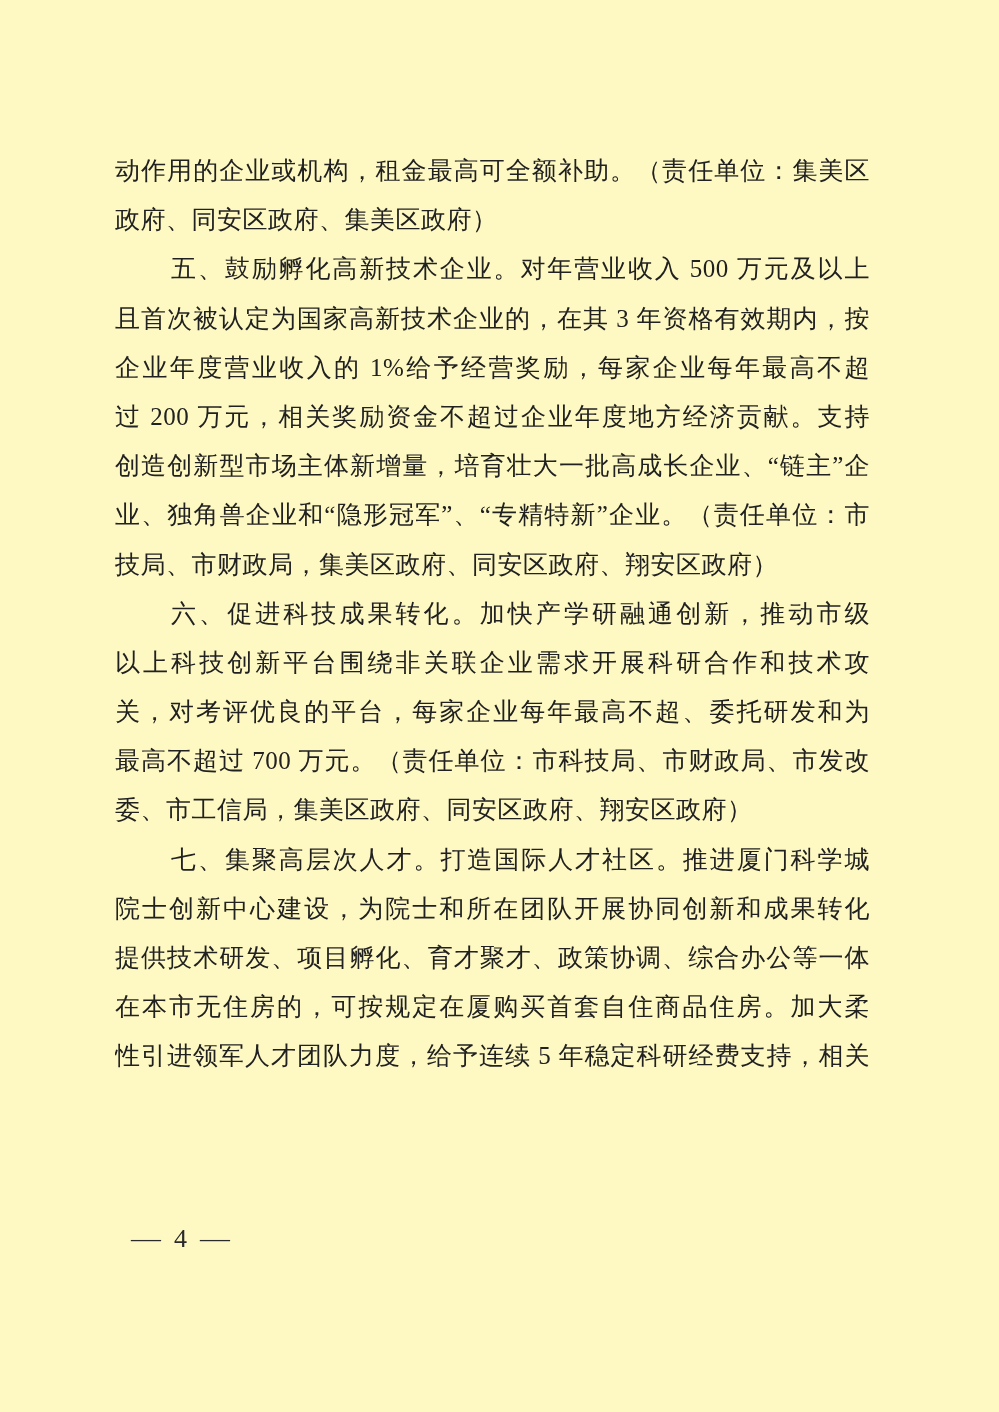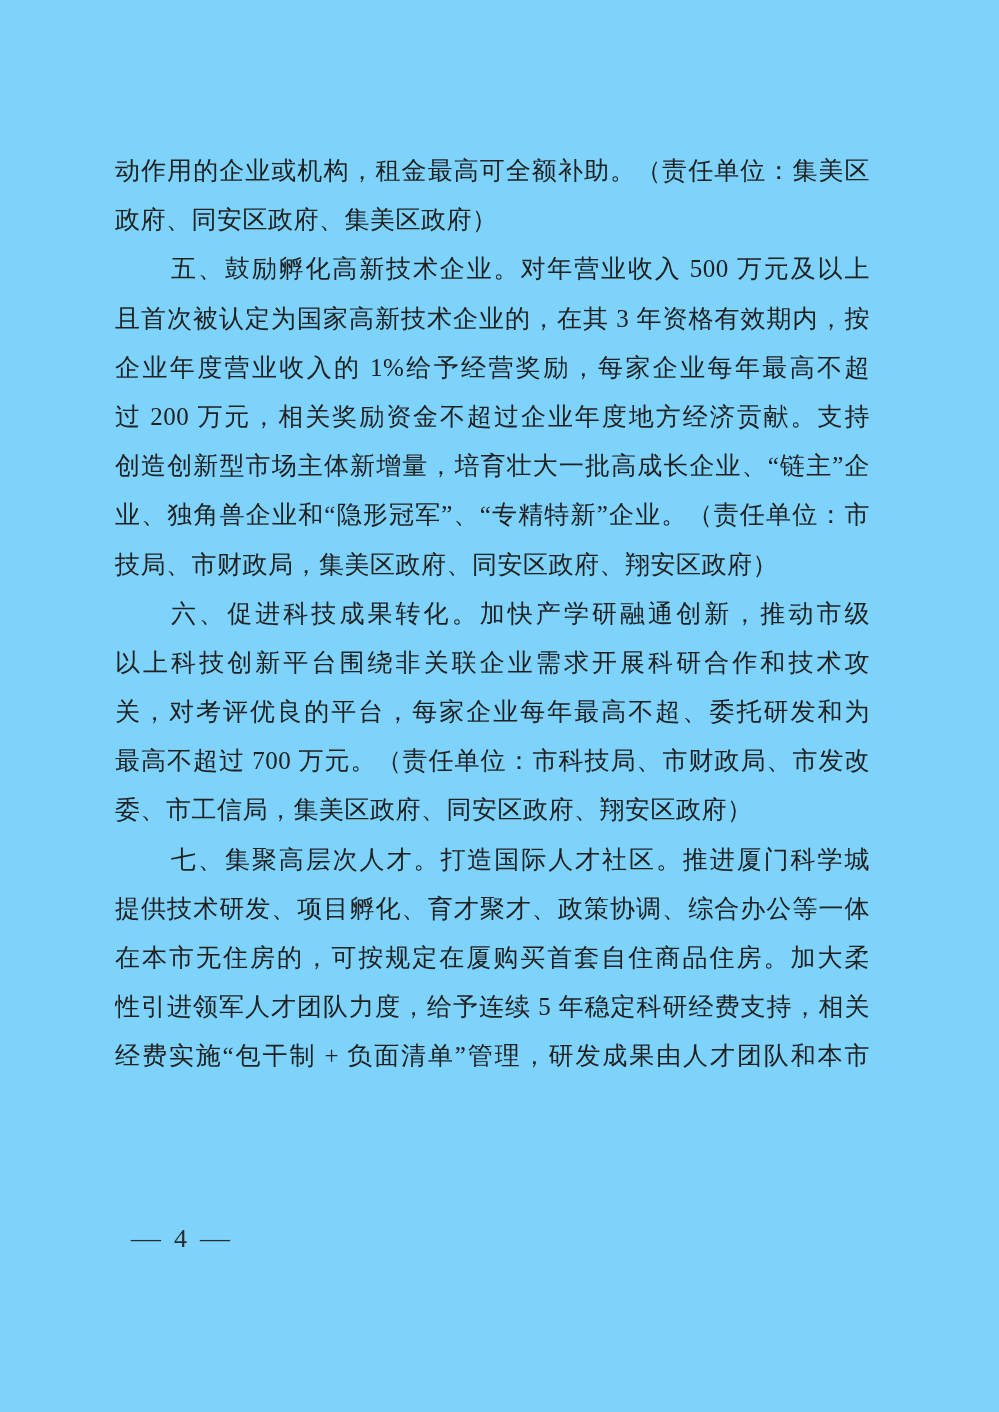--- a/index.html
+++ b/index.html
@@ -58,21 +58,21 @@
     transform: scaleX(1.15);
   }
   .page-footer .num {
     margin: 0 15px;
     font-size: 26px;
   }
 </style>
 </head>
 <body>
 
-<div class="page" style="background: #7dd3fc; color: rgb(33, 33, 33);">
+<div class="page" style="background: #fef9c3; color: rgb(33, 33, 33);">
 
   <main class="body-text" id="doc-body">
       <div class="paragraph">
         <div class="line">动作用的企业或机构，租金最高可全额补助。（责任单位：集美区</div>
         <div class="line last">政府、同安区政府、集美区政府）</div>
       </div>
       <div class="paragraph">
         <div class="line indent">五、鼓励孵化高新技术企业。对年营业收入 500 万元及以上</div>
         <div class="line">且首次被认定为国家高新技术企业的，在其 3 年资格有效期内，按</div>
         <div class="line">企业年度营业收入的 1%给予经营奖励，每家企业每年最高不超</div>
@@ -83,24 +83,24 @@
       </div>
       <div class="paragraph">
         <div class="line indent">六、促进科技成果转化。加快产学研融通创新，推动市级（含）</div>
         <div class="line">以上科技创新平台围绕非关联企业需求开展科研合作和技术攻</div>
         <div class="line">关，对考评优良的平台，每家企业每年最高不超、委托研发和为</div>
         <div class="line">最高不超过 700 万元。（责任单位：市科技局、市财政局、市发改</div>
         <div class="line last">委、市工信局，集美区政府、同安区政府、翔安区政府）</div>
       </div>
       <div class="paragraph">
         <div class="line indent">七、集聚高层次人才。打造国际人才社区。推进厦门科学城</div>
+        <div class="line">院士创新中心建设，为院士和所在团队开展协同创新和成果转化</div>
         <div class="line">提供技术研发、项目孵化、育才聚才、政策协调、综合办公等一体化</div>
         <div class="line">在本市无住房的，可按规定在厦购买首套自住商品住房。加大柔</div>
         <div class="line">性引进领军人才团队力度，给予连续 5 年稳定科研经费支持，相关</div>
-        <div class="line">经费实施“包干制 + 负面清单”管理，研发成果由人才团队和本市</div>
       </div>
     </main>
 
   <footer class="page-footer">
     <span class="dash">—</span>
     <span class="num">4</span>
     <span class="dash">—</span>
   </footer>
 
 </div>

